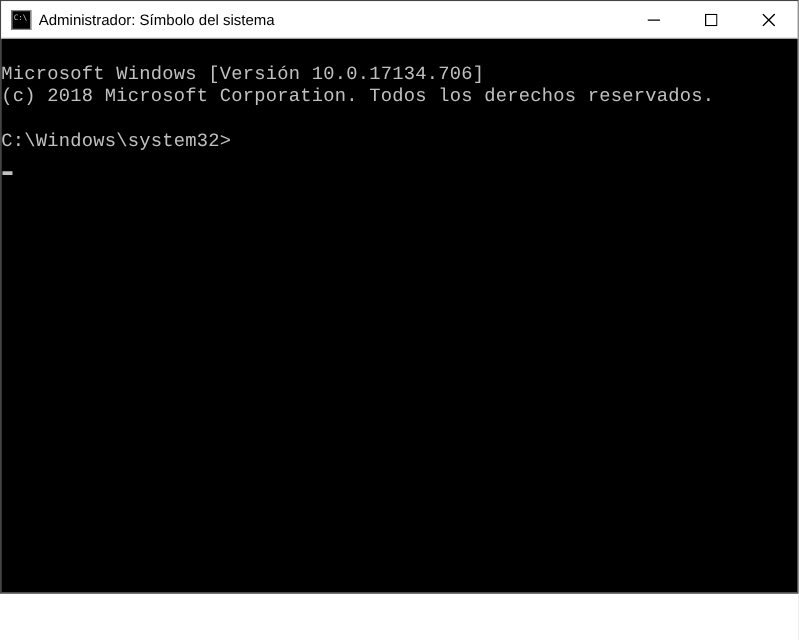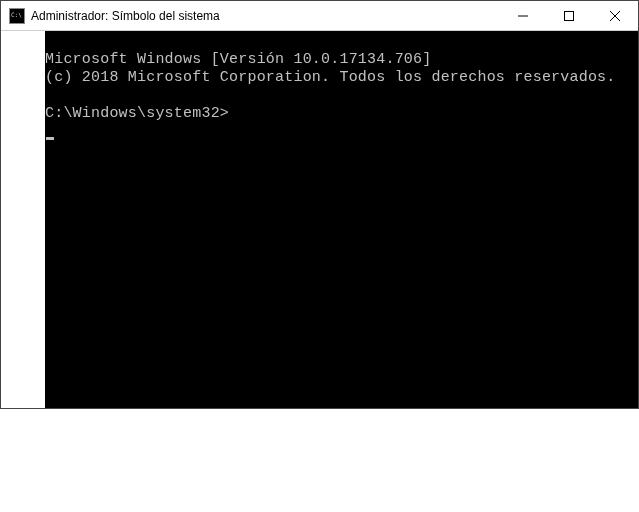--- a/index.html
+++ b/index.html
@@ -5,21 +5,21 @@
   * { margin: 0; padding: 0; box-sizing: border-box; }
   html, body {
     width: 639px;
     height: 512px;
     font-family: "Segoe UI", Tahoma, sans-serif;
     background: #fff;
     overflow: hidden;
   }
   .window {
     width: 639px;
-    height: 409px;
+    height: 475px;
     border: 1px solid #444;
     background: #fff;
     display: flex;
     flex-direction: column;
   }
   .titlebar {
     height: 30px;
     background: #ffffff;
     display: flex;
     align-items: center;
@@ -71,21 +71,20 @@
     flex: 1;
     background: #000;
     color: #c0c0c0;
     font-family: Consolas, "Courier New", monospace;
     font-size: 15px;
     line-height: 18px;
     padding: 2px 0 0 0;
     white-space: pre;
     overflow: hidden;
     letter-spacing: 0.2px;
-    margin-left: 44px;
   }
   .prompt-line { display: flex; flex-direction: column; }
   .cursor {
     display: inline-block;
     width: 8px;
     height: 3px;
     background: #c0c0c0;
     margin-top: 14px;
     margin-left: 1px;
     vertical-align: baseline;

